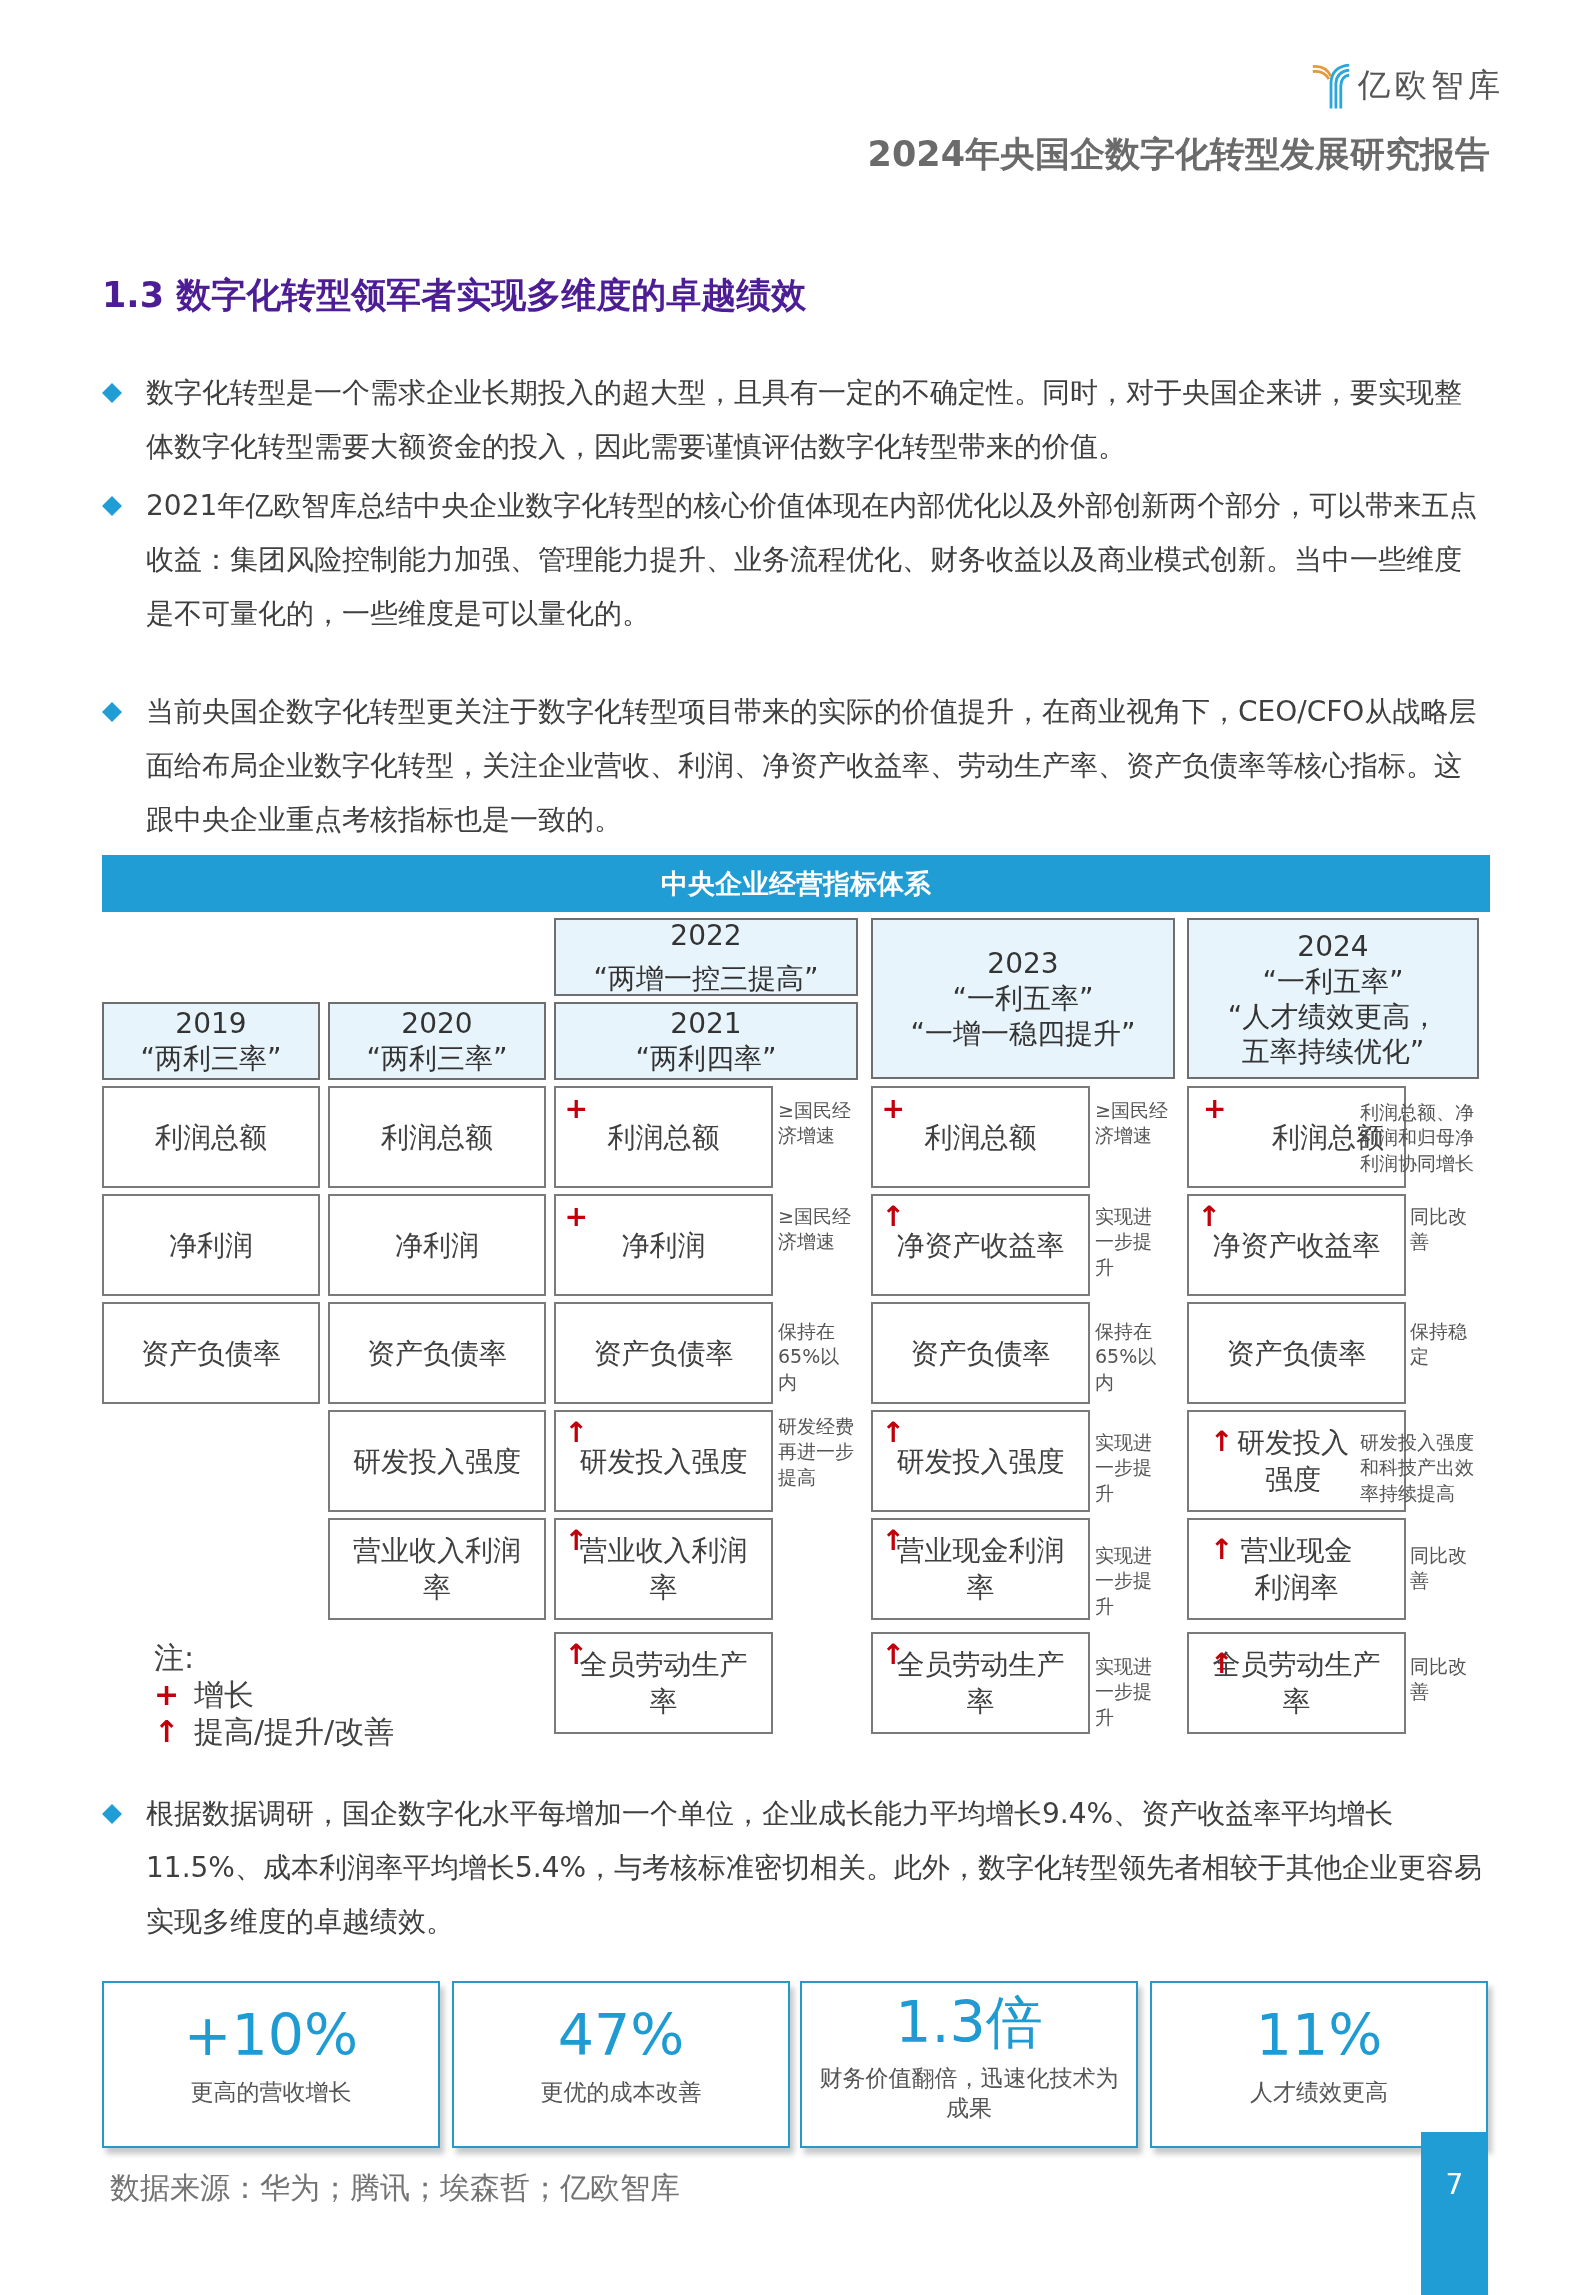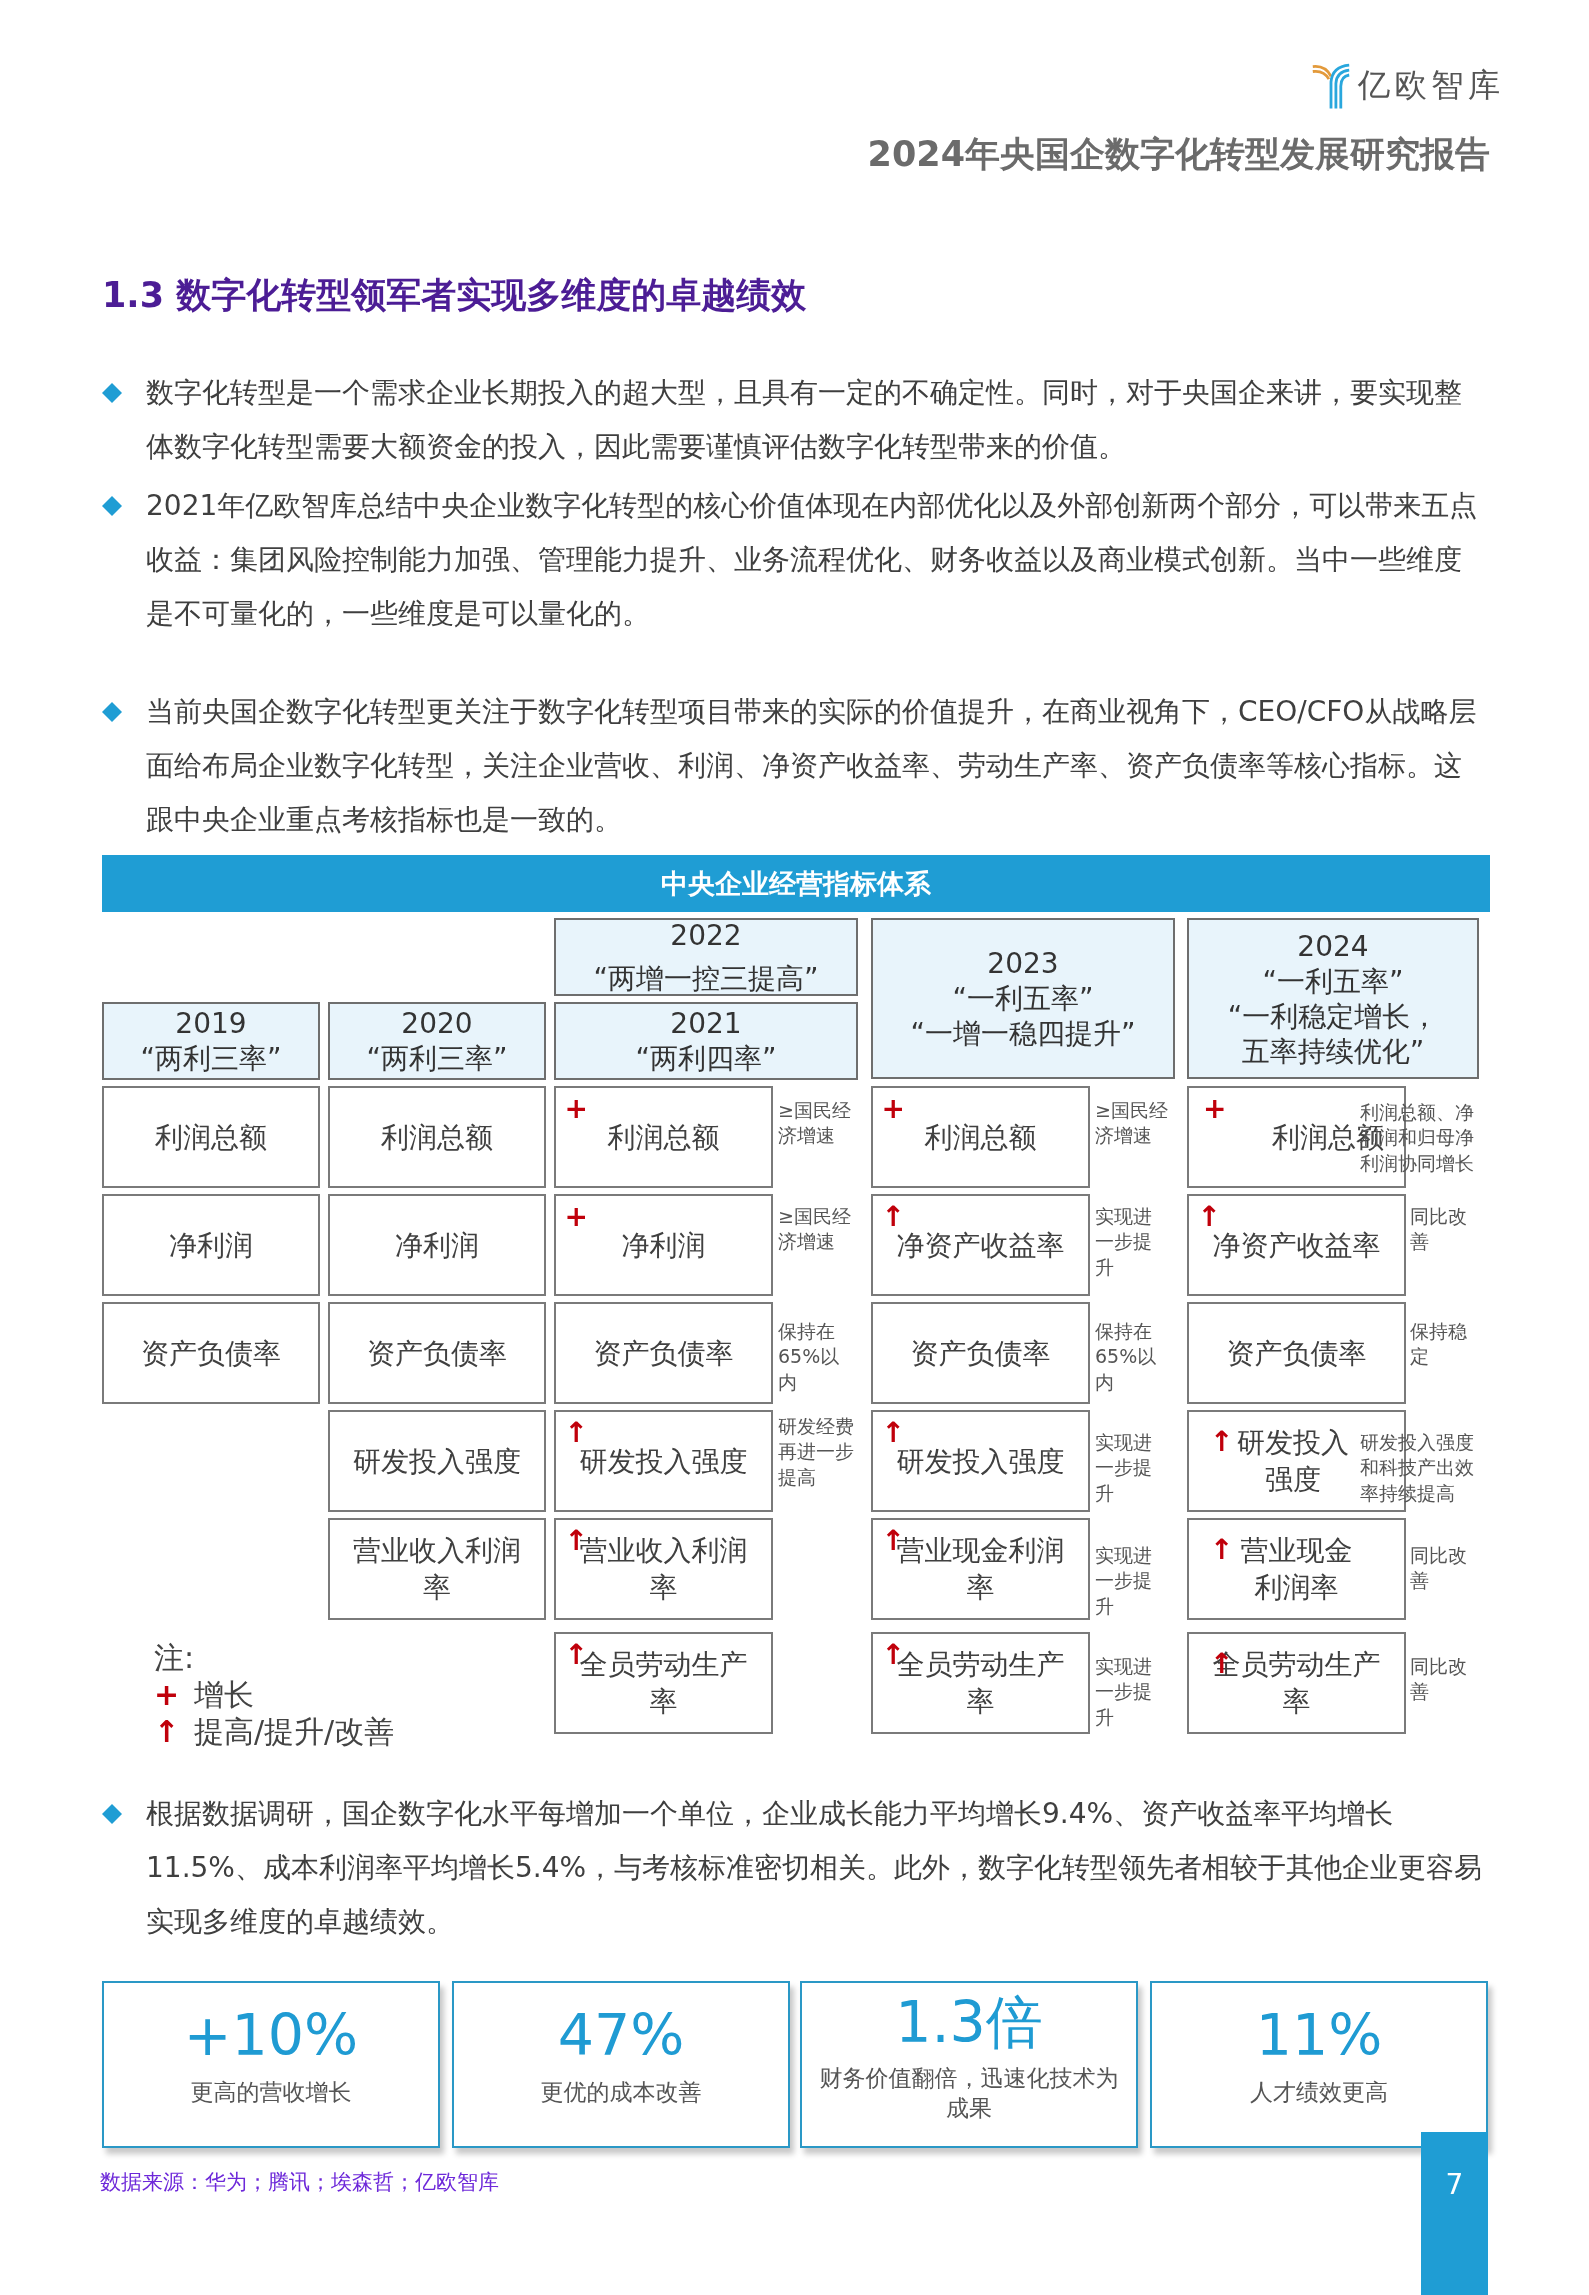--- a/index.html
+++ b/index.html
@@ -35,21 +35,21 @@
   .legend { left:154px; top:1639px; font-size:30px; line-height:37px; color:#444; }
   .legend .red { color:#c0000b; font-weight:bold; display:inline-block; width:40px; }
 
   
   .stat { position:absolute; top:1981px; width:338px; height:167px; background:#fff;
           border:2.1px solid #2a98c6; box-sizing:border-box; box-shadow:4.2px 5.7px 5.7px rgba(0,0,0,0.22);
           text-align:center; }
   .stat .val { font-size:57px; color:#1f9bd3; line-height:64px; margin-top:20px; }
   .stat .desc { font-size:23px; color:#555; line-height:30px; margin-top:10px; padding:0 14px; }
 
-  .source { left:100px; top:2168px; font-size:21px; color:#6d28d9; }
+  .source { left:110px; top:2168px; font-size:30px; color:#737373; }
   .pagebar { left:1421px; top:2132px; width:67px; height:164px; background:#1f9dd4; }
   .pagenum { left:1421px; top:2168px; width:67px; text-align:center; color:#fff; font-size:28px; }
 </style>
 </head>
 <body>
 
 <div class="abs logo">
   <svg viewBox="0 0 60 70">
     <path d="M4 8 Q22 6 30 22" stroke="#e39a3b" stroke-width="4" fill="none"></path>
     <path d="M4 15 Q20 13 27 26" stroke="#e39a3b" stroke-width="4" fill="none"></path>
@@ -101,21 +101,21 @@
   <div>“两增一控三提高”</div>
 </div>
 <div class="yr" style="left:871px;top:918px;width:304px;height:161px;">
   <div>2023</div>
   <div>“一利五率”</div>
   <div>“一增一稳四提升”</div>
 </div>
 <div class="yr" style="left:1187px;top:918px;width:292px;height:161px;">
   <div>2024</div>
   <div>“一利五率”</div>
-  <div>“一利稳定增长，</div>
+  <div>“人才绩效更高，</div>
   <div>五率持续优化”</div>
 </div>
 
 <div class="cell" style="left:102px;top:1086px;width:218px;height:102px;">
     <span class="lbl">利润总额</span>
   </div>
 <div class="cell" style="left:102px;top:1194px;width:218px;height:102px;">
     <span class="lbl">净利润</span>
   </div>
 <div class="cell" style="left:102px;top:1302px;width:218px;height:102px;">

